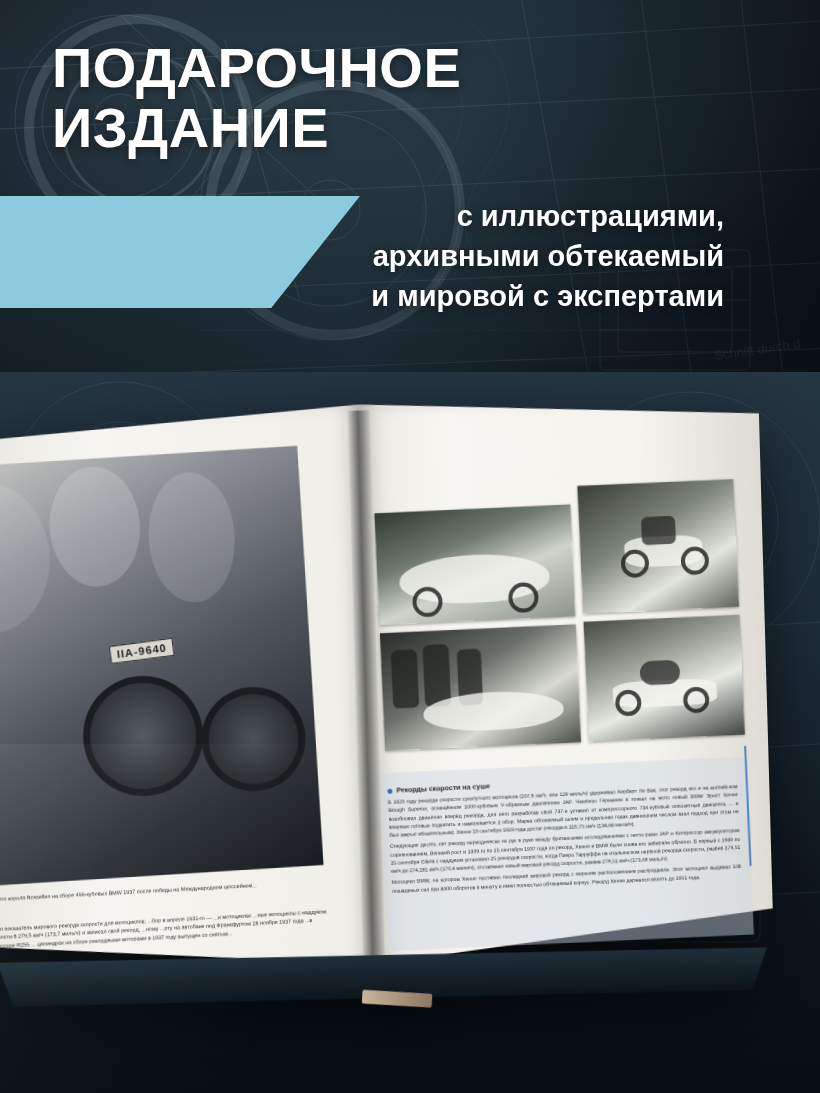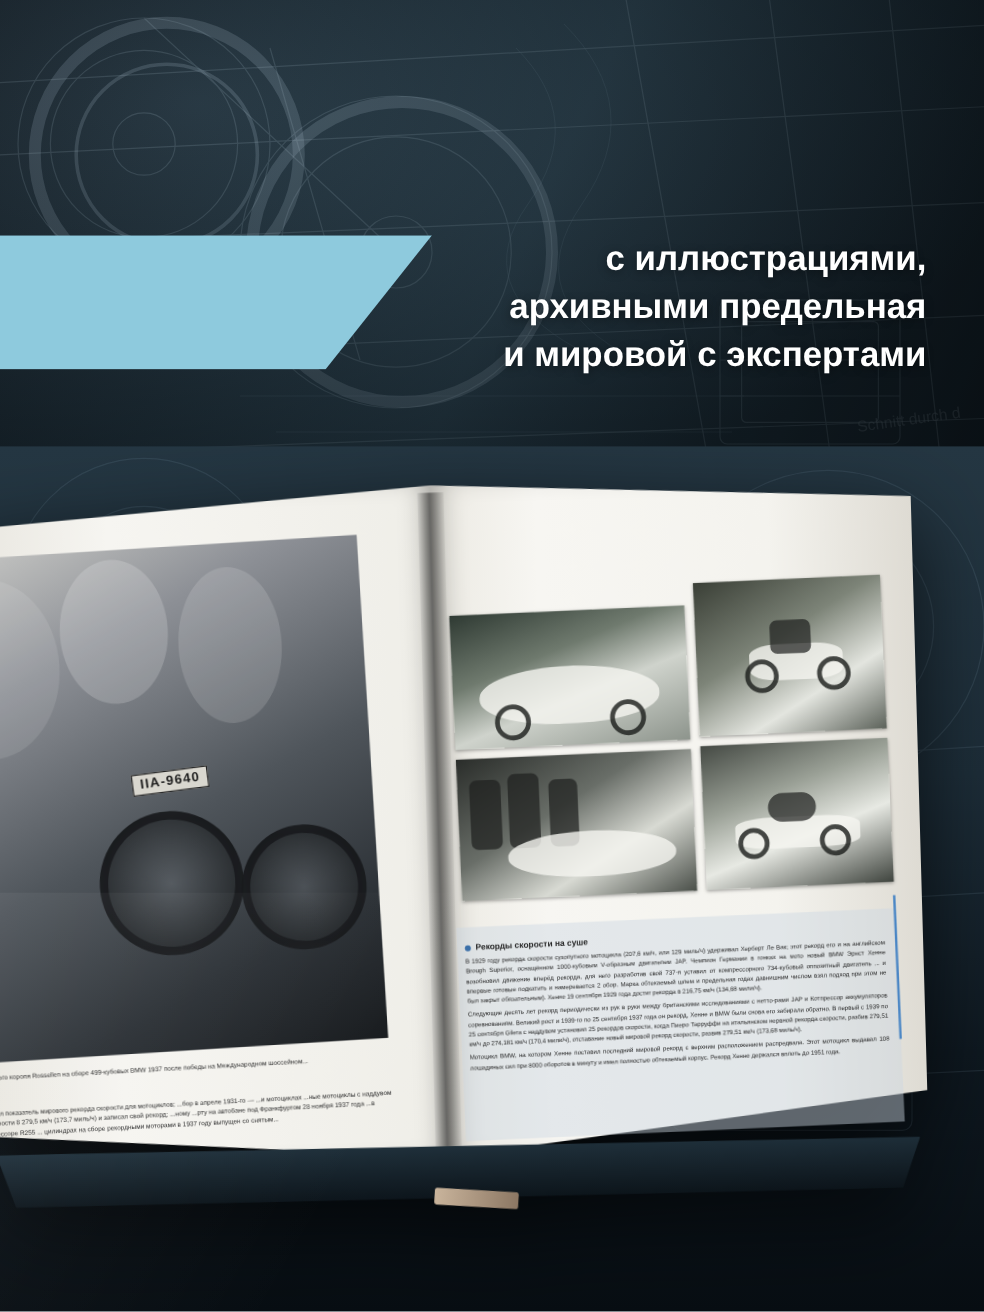--- a/index.html
+++ b/index.html
@@ -56,21 +56,21 @@
     position: absolute;
     left: -10px; top: 196px;
     width: 370px; height: 112px;
     background: #8ecadd;
     clip-path: polygon(0 0, 100% 0, 76% 100%, 0 100%);
   }
   .sub-lines {
     position: absolute;
     left: 0; top: 196px; width: 820px;
     text-align: right;
-    padding-right: 48px;
+    padding-right: 96px;
     color: #ffffff;
     font-size: 29px;
     font-weight: 700;
     line-height: 1.38;
     text-shadow: 0 2px 8px rgba(0,0,0,.4);
   }
   .sub-lines span { display: block; }
 
   
   .book-area {
@@ -266,26 +266,30 @@
       </g>
       <text x="715" y="360" fill="#cfe2ee" opacity="0.5" font-size="13" font-family="Liberation Sans, sans-serif" transform="rotate(-8 715 360)">Schnitt durch d</text>
     </svg>
 
     <div class="ghost-wheel" style="left:24px; top:14px; width:230px; height:230px;"></div>
     <div class="ghost-wheel inner" style="left:62px; top:52px; width:154px; height:154px;"></div>
     <div class="ghost-wheel" style="left:205px; top:80px; width:260px; height:260px;"></div>
 
     <div class="top-vignette"></div>
 
+    <div class="headline">
+      <span class="l1">ПОДАРОЧНОЕ</span>
+      <span class="l2">ИЗДАНИЕ</span>
+    </div>
 
     <div class="blue-banner"></div>
 
     <div class="sub-lines">
       <span>с иллюстрациями,</span>
-      <span>архивными предельная</span>
+      <span>архивными обтекаемый</span>
       <span>и мировой с экспертами</span>
     </div>
   </div>
 
   <div class="book-area">
 
     <div class="bg-machine">
       <svg viewBox="0 0 820 721" preserveAspectRatio="none">
         <g stroke="#7e99ab" stroke-width="1" fill="none" opacity="0.35">
           <circle cx="120" cy="120" r="110"></circle>

